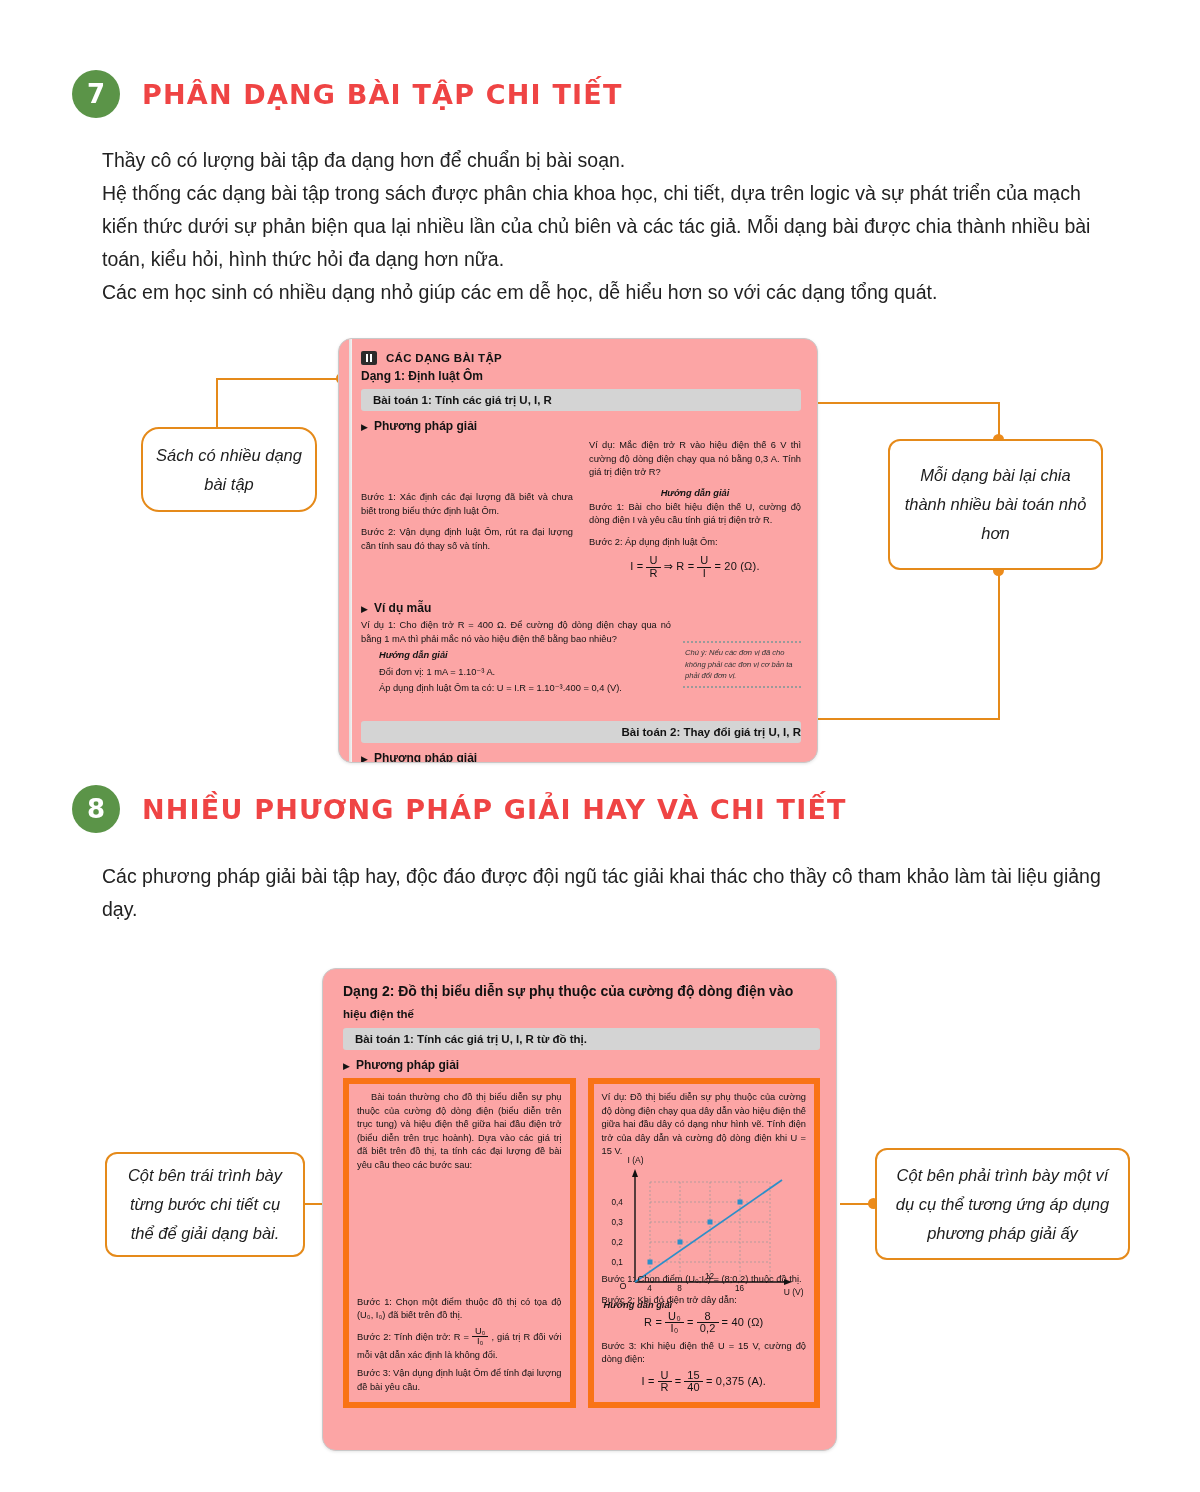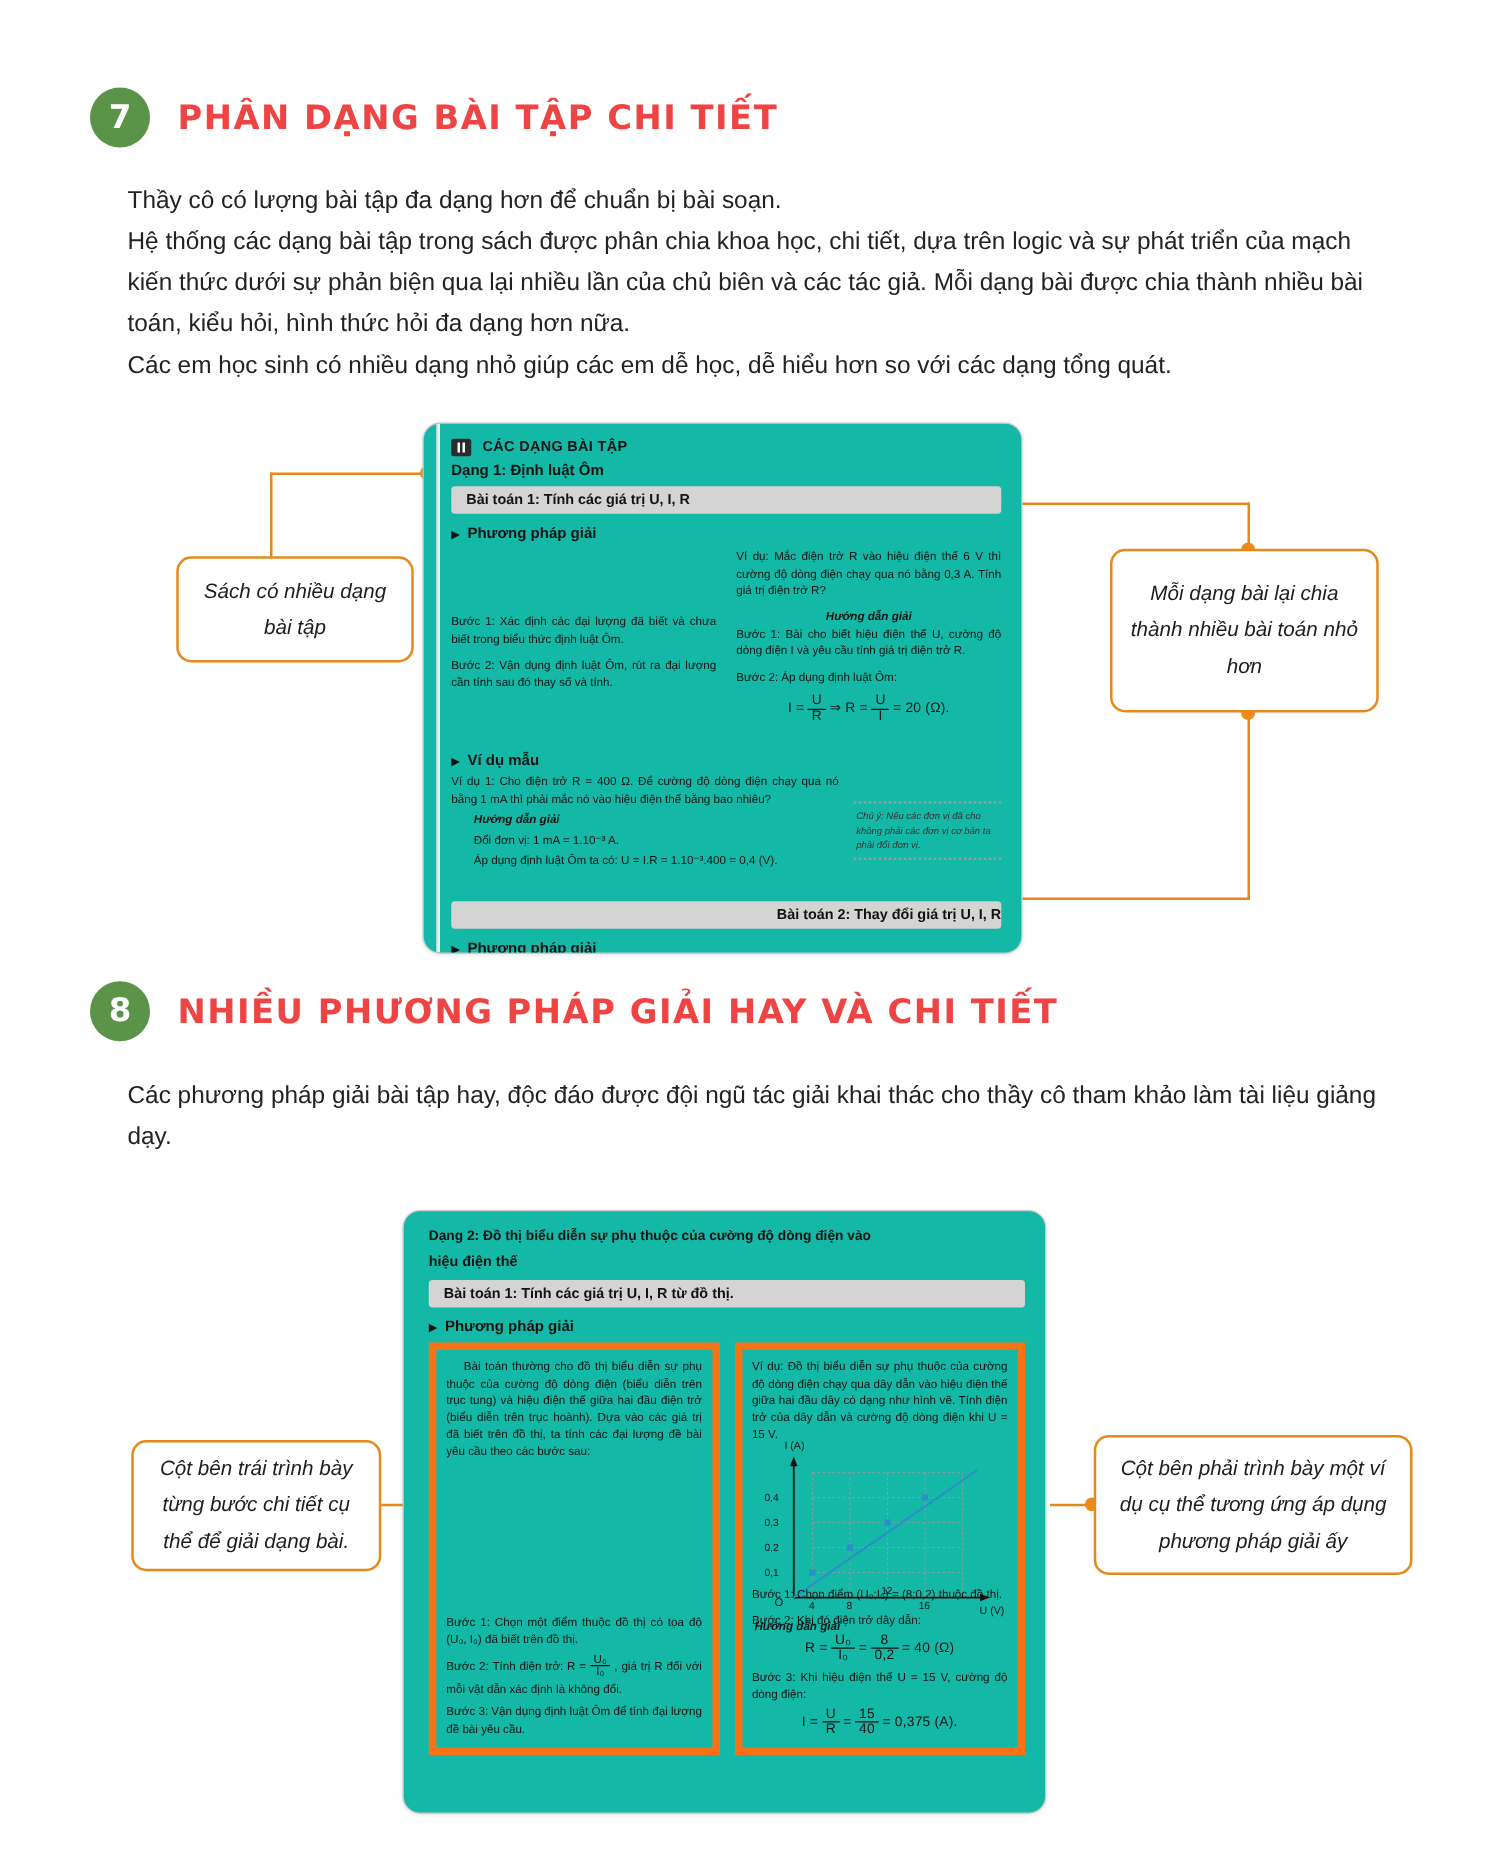--- a/index.html
+++ b/index.html
@@ -38,21 +38,21 @@
   
   .callout{
     position:absolute;border:2px solid #e58a1a;border-radius:12px;
     background:#fff;display:flex;align-items:center;justify-content:center;
     text-align:center;font-style:italic;font-size:16.5px;line-height:29px;
     color:#1d1d1d;box-sizing:border-box;padding:6px 10px;
   }
 
   
   .card{
-    position:absolute;background:#14b8a6;border:1px solid #c9c9c9;
+    position:absolute;background:#fca5a5;border:1px solid #c9c9c9;
     border-radius:14px;box-sizing:border-box;
     box-shadow:0 1px 3px rgba(0,0,0,.10);
     font-size:11px;color:#121212;overflow:hidden;
   }
   .card .spine{position:absolute;left:10px;top:0;bottom:0;width:3px;
     background:linear-gradient(to right,#dedede,#f4f4f4);}
   .card-inner{position:absolute;left:22px;right:16px;top:12px;}
 
   .cd-head{display:flex;align-items:center;gap:9px;margin-bottom:4px;}
   .cd-ico{width:16px;height:14px;background:#2b2b2b;border-radius:2px;
@@ -115,21 +115,21 @@
   <div class="dot" style="left:336px;top:373px;"></div>
   <div class="dot" style="left:211px;top:498px;"></div>
 
   <div class="conn h" style="left:818px;top:402px;width:182px;"></div>
   <div class="conn v" style="left:998px;top:402px;height:38px;"></div>
   <div class="conn h" style="left:818px;top:718px;width:182px;"></div>
   <div class="conn v" style="left:998px;top:570px;height:150px;"></div>
   <div class="dot" style="left:993px;top:434px;"></div>
   <div class="dot" style="left:993px;top:565px;"></div>
 
-  <div class="callout" style="left:141px;top:445px;width:190px;height:85px;">Sách có nhiều dạng bài tập</div>
+  <div class="callout" style="left:141px;top:427px;width:176px;height:85px;border-radius:18px;">Sách có nhiều dạng bài tập</div>
 
   <div class="callout" style="left:888px;top:439px;width:215px;height:131px;">Mỗi dạng bài lại chia thành nhiều bài toán nhỏ hơn</div>
 
   <div class="card" style="left:338px;top:338px;width:480px;height:425px;">
     <div class="spine"></div>
     <div class="card-inner">
 
       <div class="cd-head">
         <div class="cd-ico">
             <i></i>
@@ -200,21 +200,21 @@
   <div class="conn h" style="left:840px;top:1203px;width:35px;"></div>
   <div class="dot" style="left:868px;top:1198px;"></div>
 
   <div class="callout" style="left:105px;top:1152px;width:200px;height:105px;">Cột bên trái trình bày từng bước chi tiết cụ thể để giải dạng bài.</div>
 
   <div class="callout" style="left:875px;top:1148px;width:255px;height:112px;">Cột bên phải trình bày một ví dụ cụ thể tương ứng áp dụng phương pháp giải ấy</div>
 
   <div class="card" style="left:322px;top:968px;width:515px;height:483px;">
     <div class="card-inner" style="left:20px;right:16px;top:14px;">
 
-      <div class="dang" style="font-size:11px;margin:0 0 9px 0;">Dạng 2: Đồ thị biểu diễn sự phụ thuộc của cường độ dòng điện vào</div>
+      <div class="dang" style="font-size:14px;margin:0 0 9px 0;">Dạng 2: Đồ thị biểu diễn sự phụ thuộc của cường độ dòng điện vào</div>
       <div class="dang" style="font-size:11.5px;margin:0 0 8px 0;">hiệu điện thế</div>
 
       <div class="bar">Bài toán 1: Tính các giá trị U, I, R từ đồ thị.</div>
       <div class="arrow-h">Phương pháp giải</div>
 
       <div class="two-col" style="gap:12px;margin-top:6px;">
 
         <div class="col obox" style="height:330px;position:relative;">
           <div class="tx" style="text-indent:14px;">Bài toán thường cho đồ thị biểu diễn sự phụ thuộc của cường độ dòng điện (biểu diễn trên trục tung) và hiệu điện thế giữa hai đầu điện trở (biểu diễn trên trục hoành). Dựa vào các giá trị đã biết trên đồ thị, ta tính các đại lượng đề bài yêu cầu theo các bước sau:</div>
           <div style="position:absolute;left:8px;right:8px;bottom:8px;">

